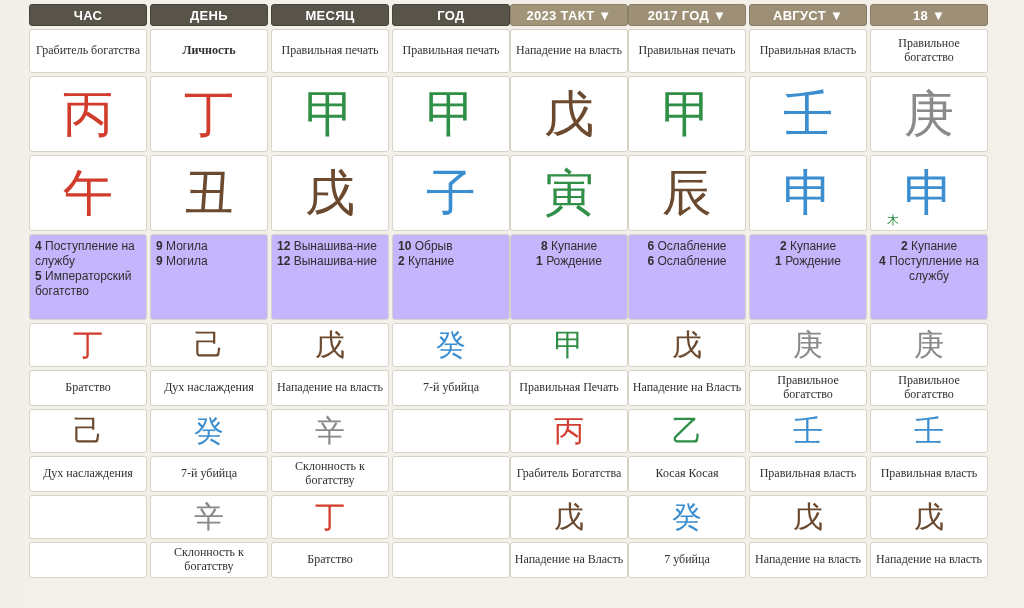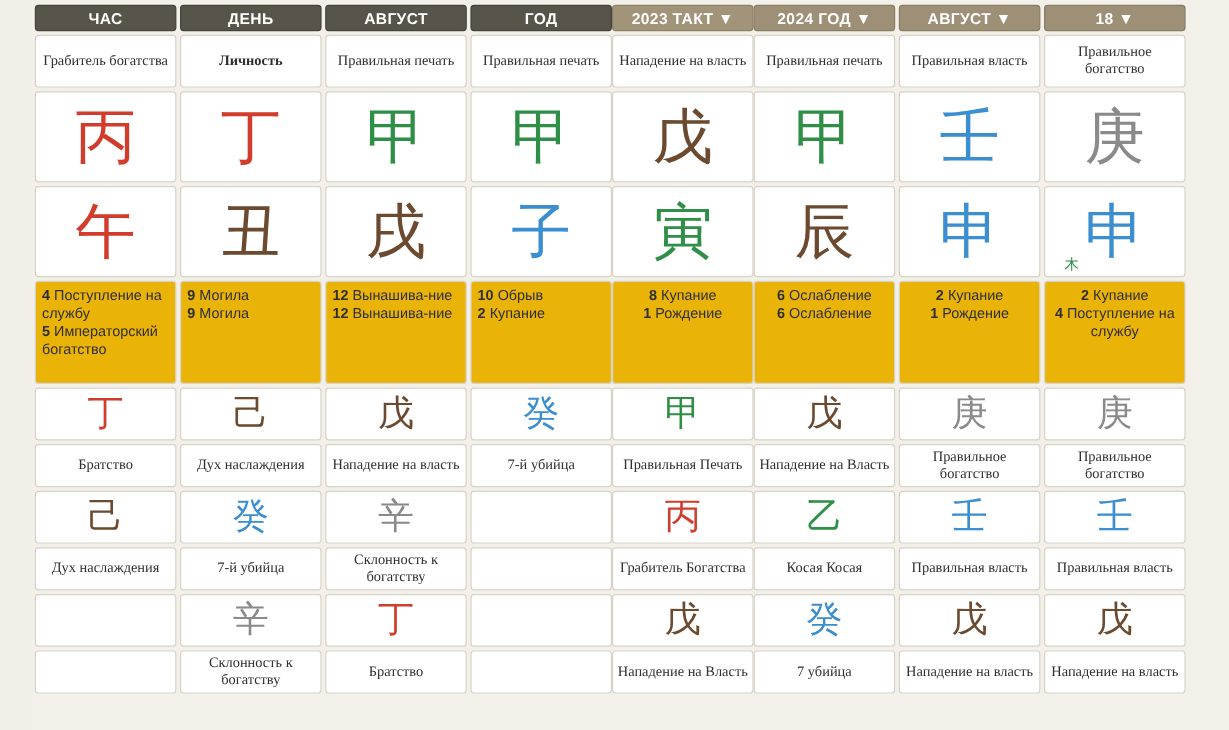--- a/index.html
+++ b/index.html
@@ -61,21 +61,21 @@
     display: flex; align-items: center; justify-content: center;
     font-family: "DejaVu Sans", sans-serif;
     font-size: 50px;
     line-height: 1;
   }
   .glyph.sm {
     height: 44px;
     font-size: 30px;
   }
   .notes {
-    background: #eab308;
+    background: #c4b5fd;
     border: 1px solid #d8d3c7;
     border-radius: 3px;
     min-height: 86px;
     padding: 4px 5px;
     font-size: 12px;
     line-height: 1.25;
     color: #2f2f2f;
     text-align: center;
   }
   .notes.left { text-align: left; }
@@ -132,21 +132,21 @@
       </div>
       <div class="glyph sm c-brown">己</div>
       <div class="cell labelsm">Дух наслаждения</div>
       <div class="glyph sm c-blue">癸</div>
       <div class="cell labelsm">7-й убийца</div>
       <div class="glyph sm c-gray">辛</div>
       <div class="cell labelsm">Склонность к богатству</div>
     </div>
 
     <div class="col w4">
-      <div class="hdr dark">АВГУСТ</div>
+      <div class="hdr dark">МЕСЯЦ</div>
       <div class="cell label">Правильная печать</div>
       <div class="glyph c-green">甲</div>
       <div class="glyph c-brown">戌</div>
       <div class="notes left">
         <span class="n"><span class="num">12</span>
         <span>Вынашива-ние</span></span>
         <span class="n"><span class="num">12</span>
         <span>Вынашива-ние</span></span>
       </div>
       <div class="glyph sm c-brown">戊</div>
@@ -194,21 +194,21 @@
       <div class="glyph sm c-red">丙</div>
       <div class="cell labelsm">Грабитель Богатства</div>
       <div class="glyph sm c-brown">戊</div>
       <div class="cell labelsm">Нападение на Власть</div>
     </div>
   </div>
 
   <div class="group">
 
     <div class="col w3">
-      <div class="hdr tan2">2024 ГОД ▼</div>
+      <div class="hdr tan2">2017 ГОД ▼</div>
       <div class="cell label">Правильная печать</div>
       <div class="glyph c-green">甲</div>
       <div class="glyph c-brown">辰</div>
       <div class="notes">
         <span class="n"><span class="num">6</span>
         <span>Ослабление</span></span>
         <span class="n"><span class="num">6</span>
         <span>Ослабление</span></span>
       </div>
       <div class="glyph sm c-brown">戊</div>

